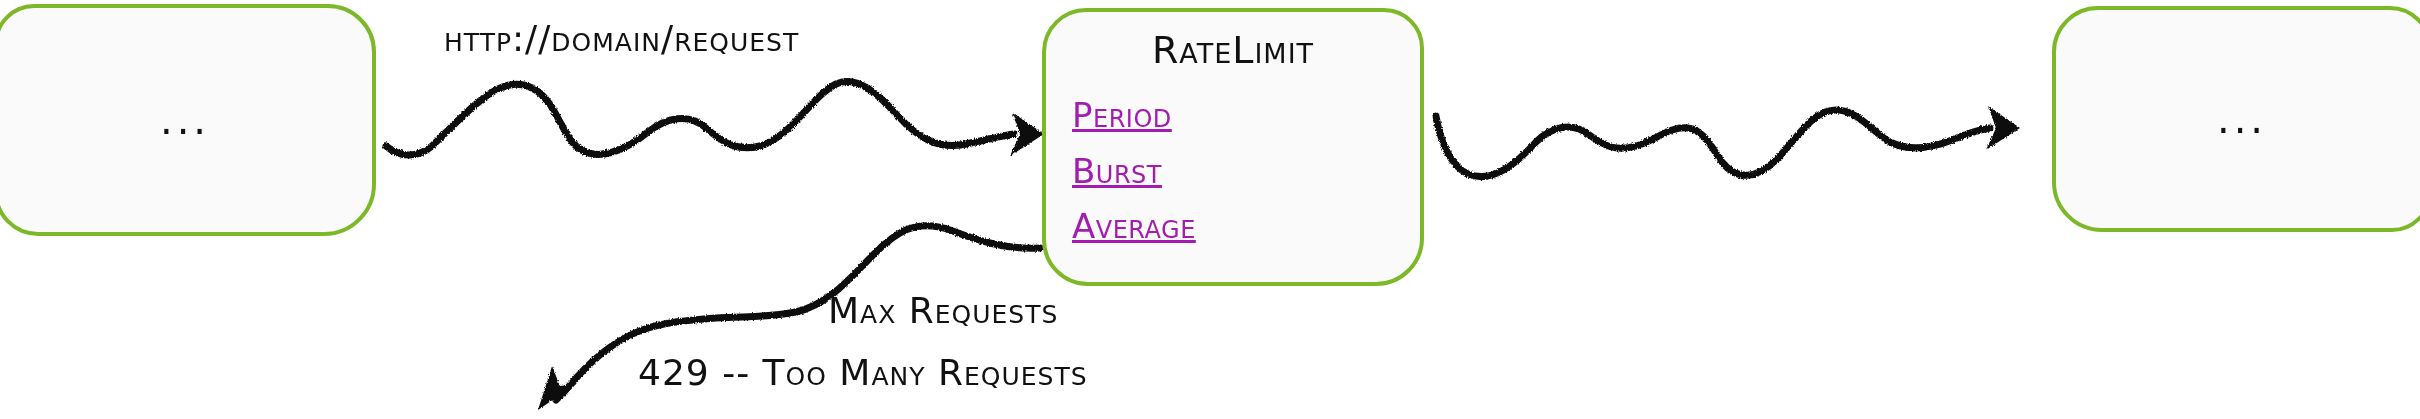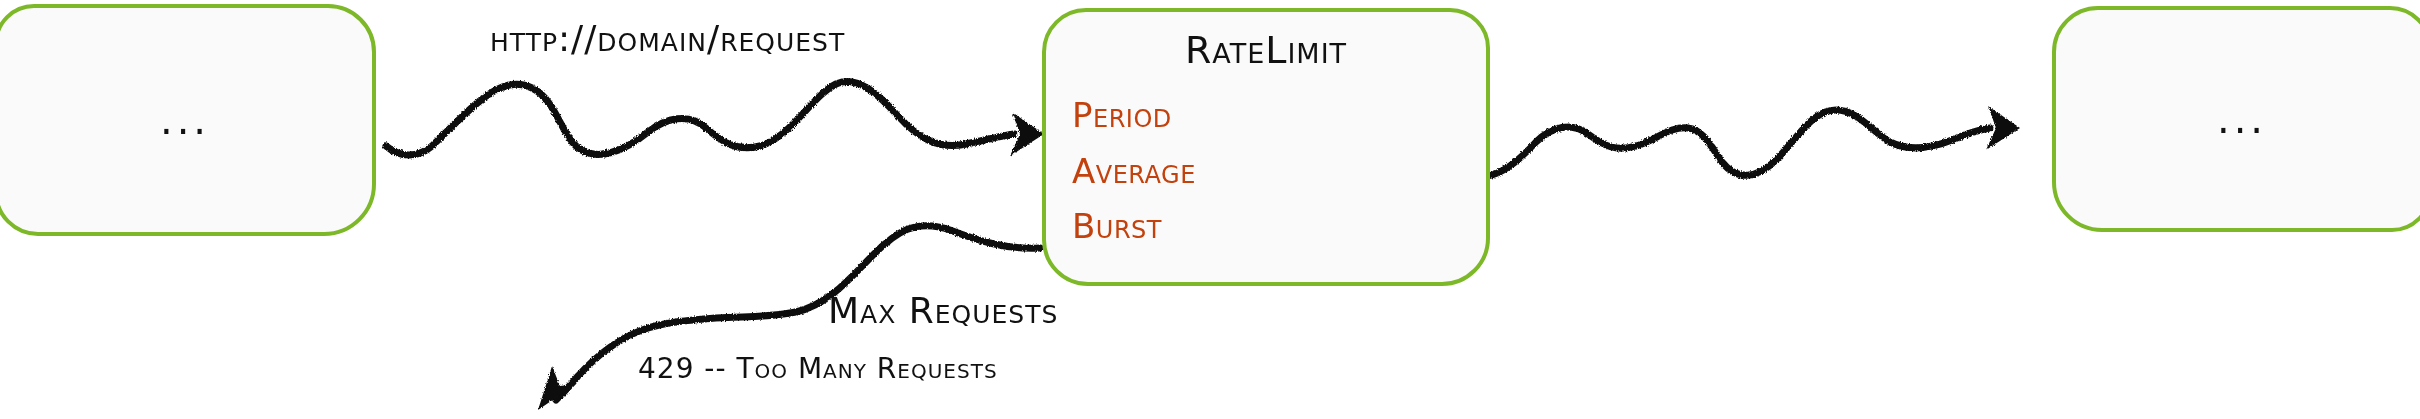--- a/index.html
+++ b/index.html
@@ -40,21 +40,21 @@
   .node-left {
     left: -6px;
     top: 4px;
     width: 382px;
     height: 232px;
     border-radius: 40px 48px 52px 44px;
   }
   .node-center {
     left: 1042px;
     top: 8px;
-    width: 448px;
+    width: 382px;
     height: 278px;
     border-radius: 44px 40px 48px 46px;
   }
   .node-right {
     left: 2052px;
     top: 6px;
     width: 380px;
     height: 226px;
     border-radius: 46px 42px 40px 50px;
   }
@@ -92,60 +92,61 @@
   .field-list {
     position: absolute;
     left: 26px;
     top: 86px;
     display: flex;
     flex-direction: column;
     gap: 20px;
   }
   .field-item {
     font-size: 34px;
-    color: #c2410c;
+    color: #a21caf;
     font-variant: small-caps;
     font-family: "DejaVu Sans", sans-serif;
     letter-spacing: 0.5px;
     white-space: nowrap;
     line-height: 1.05;
+    text-decoration: underline;
   }
 
   
   .edge-label {
     position: absolute;
     color: #111111;
     font-variant: small-caps;
     font-family: "DejaVu Sans", sans-serif;
     white-space: nowrap;
     z-index: 3;
     user-select: none;
   }
   .label-request {
-    left: 490px;
+    left: 444px;
     top: 18px;
     font-size: 36px;
     letter-spacing: 1px;
   }
   .label-maxnot {
     left: 1530px;
     top: 38px;
     font-size: 34px;
     letter-spacing: 1px;
   }
   .label-maxreached {
     left: 828px;
     top: 290px;
     font-size: 36px;
     letter-spacing: 1px;
   }
   .label-429 {
     left: 638px;
     top: 352px;
-    font-size: 28px;
+    font-size: 36px;
     letter-spacing: 1px;
   }
 </style>
 </head>
 <body>
 
 <div id="diagram-root" style="background: rgb(255, 255, 255);">
 
   <svg class="svg-layer" viewBox="0 0 2420 419" xmlns="http://www.w3.org/2000/svg" aria-hidden="true">
     <defs>
@@ -209,22 +210,22 @@
   </svg>
 
   <div class="node-box node-left" style="--stroke: #7cb828; background: rgb(250, 250, 250);">
     <div class="ellipsis">...</div>
   </div>
 
   <div class="node-box node-center" style="--stroke: #7cb828; background: rgb(250, 250, 250);">
     <div class="box-title">RateLimit</div>
     <div class="field-list">
       <div class="field-item">Period</div>
+      <div class="field-item">Burst</div>
       <div class="field-item">Average</div>
-      <div class="field-item">Burst</div>
     </div>
   </div>
 
   <div class="node-box node-right" style="--stroke: #7cb828; background: rgb(250, 250, 250);">
     <div class="ellipsis">...</div>
   </div>
 
   <div class="edge-label label-request">http://domain/request</div>
 
 

